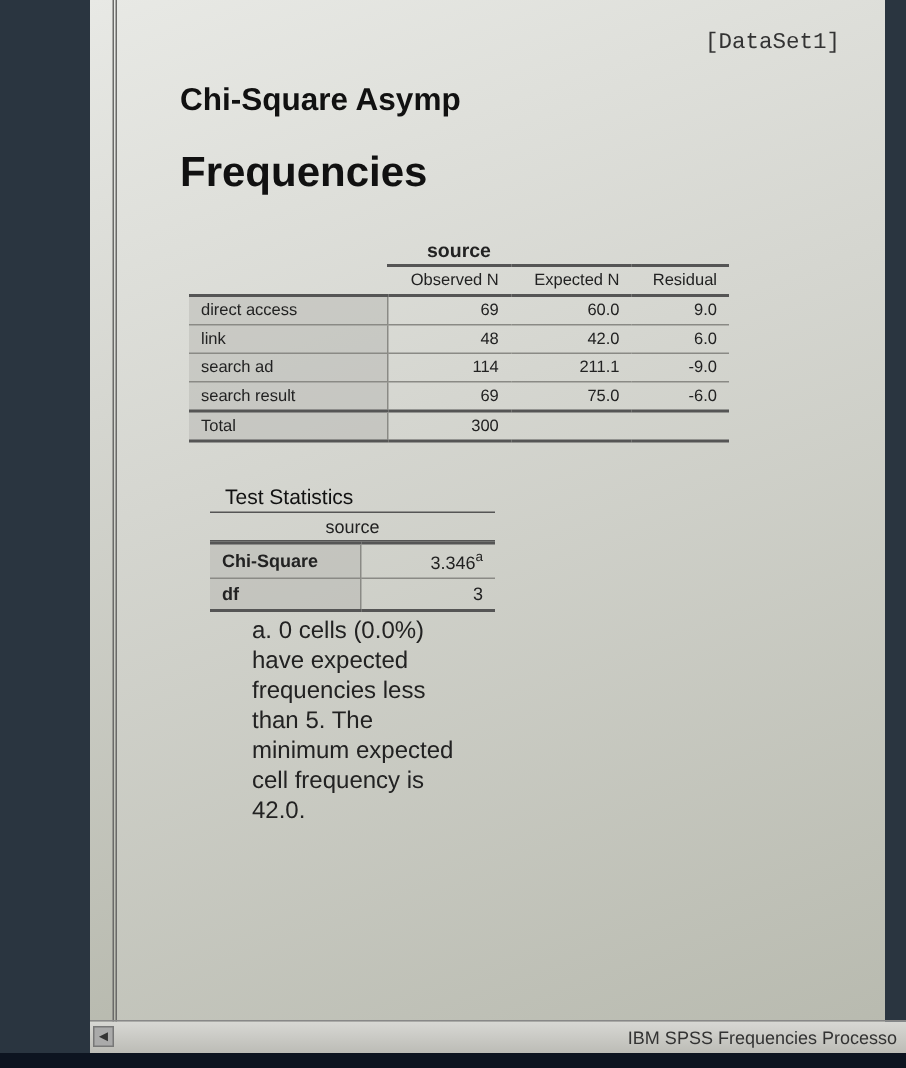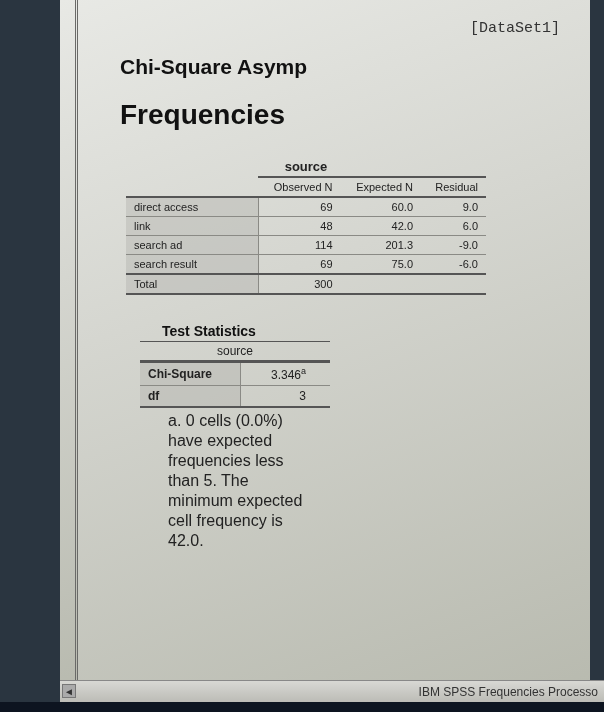--- a/index.html
+++ b/index.html
@@ -91,37 +91,37 @@
     .freq-table tbody tr:last-child th {
       border-top: 2px solid #555;
       border-bottom: 2px solid #555;
     }
     .stats-table-wrap {
       width: 190px;
       margin-left: 20px;
     }
     .stats-title {
       font-size: 14px;
-      font-weight: bold;
+      font-weight: normal;
       color: #111;
       margin-bottom: 2px;
-      margin-left: 22px;
+      margin-left: 10px;
     }
     .stats-sub {
       font-size: 12px;
       text-align: center;
       color: #222;
       border-top: 1px solid #555;
       border-bottom: 1px solid #555;
       padding: 2px 0;
     }
     .stats-table td, .stats-table th {
       font-size: 12px;
       color: #222;
-      padding: 3px 24px;
+      padding: 3px 8px;
       border-bottom: 1px solid #8a8a85;
     }
     .stats-table .rowlabel {
       text-align: left;
       background: rgba(180,180,175,0.45);
       border-right: 1px solid #8a8a85;
       width: 100px;
       padding-left: 8px;
     }
     .stats-table td:last-child { text-align: right; }
@@ -206,21 +206,21 @@
           </tr>
           <tr>
             <th class="rowlabel">link</th>
             <td>48</td>
             <td>42.0</td>
             <td>6.0</td>
           </tr>
           <tr>
             <th class="rowlabel">search ad</th>
             <td>114</td>
-            <td>201.3</td>
+            <td>211.1</td>
             <td>-9.0</td>
           </tr>
           <tr>
             <th class="rowlabel">search result</th>
             <td>69</td>
             <td>75.0</td>
             <td>-6.0</td>
           </tr>
           <tr>
             <th class="rowlabel">Total</th>

